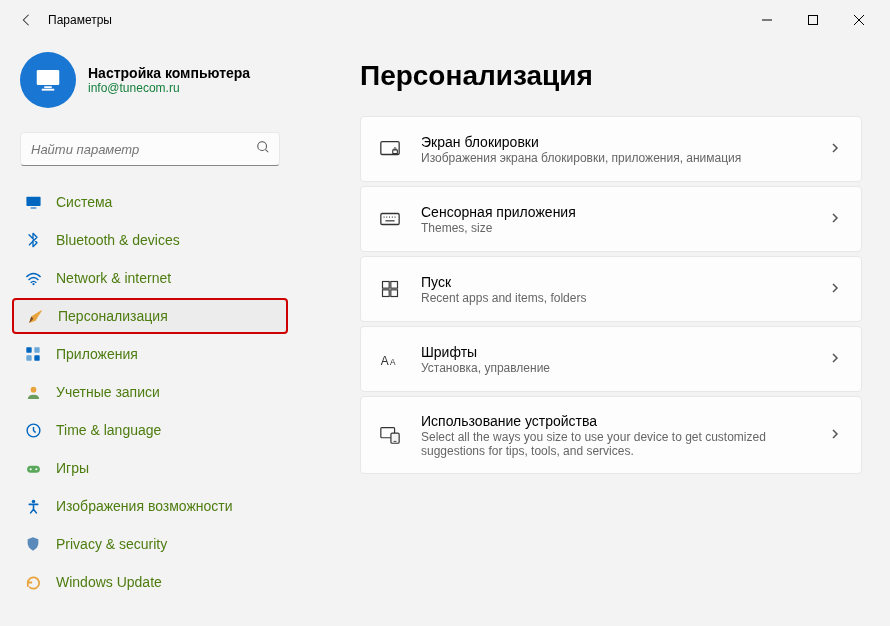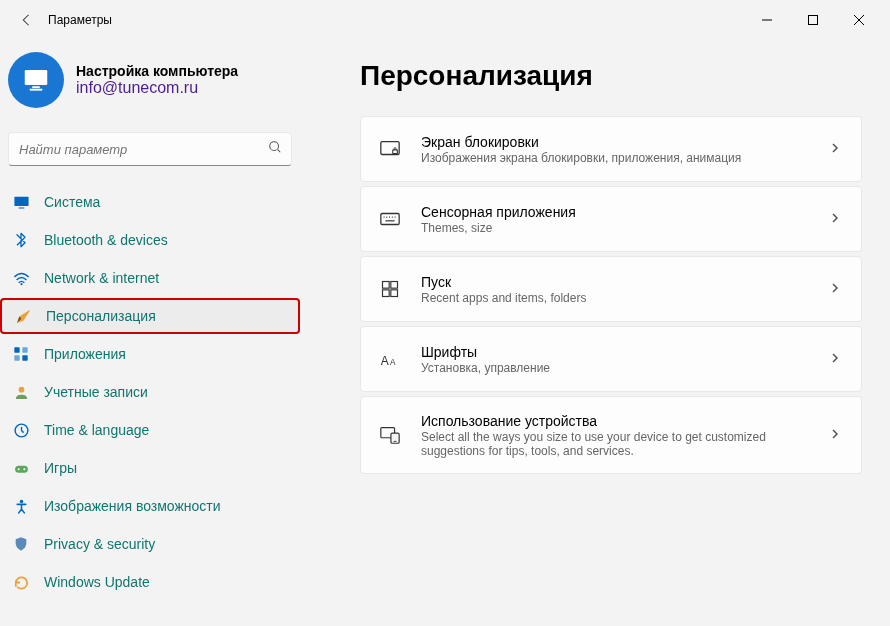--- a/index.html
+++ b/index.html
@@ -8,35 +8,35 @@
 .window { background: #f3f3f3; width: 100%; height: 100%; display: flex; flex-direction: column; }
 
 .titlebar { height: 40px; display: flex; align-items: center; padding: 0 8px; }
 .back-btn { width: 36px; height: 36px; display: flex; align-items: center; justify-content: center; cursor: pointer; }
 .app-title { font-size: 12px; color: #000; margin-left: 4px; }
 .win-controls { margin-left: auto; display: flex; }
 .win-btn { width: 46px; height: 32px; display: flex; align-items: center; justify-content: center; cursor: pointer; }
 
 .content { display: flex; flex: 1; overflow: hidden; }
 
-.sidebar { width: 300px; padding: 0 0; display: flex; flex-direction: column; }
+.sidebar { width: 300px; padding: 0 12px; display: flex; flex-direction: column; }
 .profile { display: flex; align-items: center; padding: 12px 8px 20px 8px; gap: 12px; }
 .avatar { width: 56px; height: 56px; border-radius: 50%; background: #1976d2; display: flex; align-items: center; justify-content: center; }
 .profile-info { display: flex; flex-direction: column; }
 .profile-name { font-size: 14px; font-weight: 600; color: #000; }
-.profile-email { font-size: 16px; color: #4c1d95; }
+.profile-email { font-size: 12px; color: #15803d; }
 
 .search-box { position: relative; margin: 4px 8px 18px 8px; }
 .search-input { width: 100%; height: 34px; background: #fcfcfc; border: 1px solid #e8e8e8; border-bottom: 1px solid #888; border-radius: 4px; padding: 0 36px 0 10px; font-size: 13px; outline: none; font-style: italic; }
 .search-icon { position: absolute; right: 10px; top: 50%; transform: translateY(-50%); color: #555; }
 
 .nav-list { display: flex; flex-direction: column; gap: 2px; }
 .nav-item { display: flex; align-items: center; height: 36px; padding: 0 12px; border-radius: 4px; cursor: pointer; gap: 14px; }
 .nav-icon { width: 18px; height: 18px; display: flex; align-items: center; justify-content: center; flex-shrink: 0; }
-.nav-label { font-size: 14px; color: #0f766e; }
+.nav-label { font-size: 14px; color: #4d7c0f; }
 .nav-item.highlighted { border: 2px solid #c00; background: #ececec; }
 
 .main { flex: 1; padding: 20px 28px 0 60px; overflow-y: auto; }
 .main-title { font-size: 28px; font-weight: 600; margin-bottom: 24px; }
 .settings-list { display: flex; flex-direction: column; gap: 4px; }
 .setting-item { background: #fdfdfd; border: 1px solid #e7e7e7; border-radius: 4px; height: 66px; display: flex; align-items: center; padding: 0 20px 0 18px; cursor: pointer; gap: 20px; justify-content: center; }
 .setting-item.highlighted { border: 2px solid #c00; }
 .setting-icon { width: 22px; height: 22px; display: flex; align-items: center; justify-content: center; color: #333; flex-shrink: 0; }
 .setting-text { flex: 1; display: flex; flex-direction: column; gap: 1px; }
 .setting-title { font-size: 14px; color: #000; }

